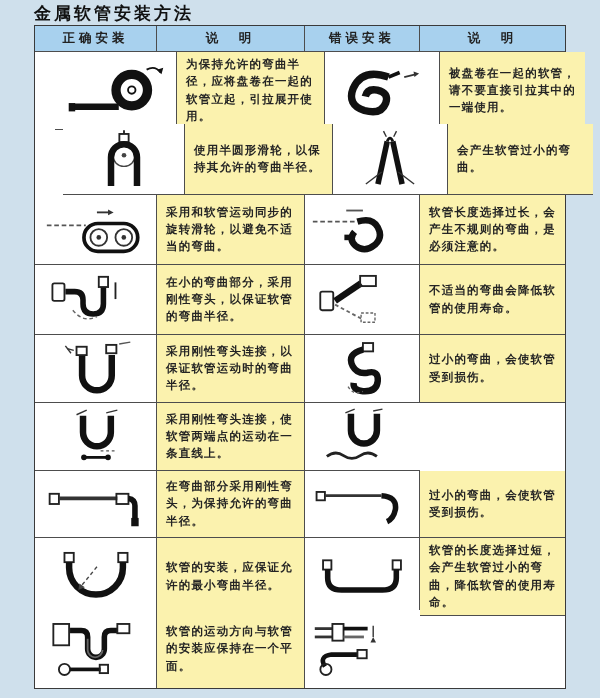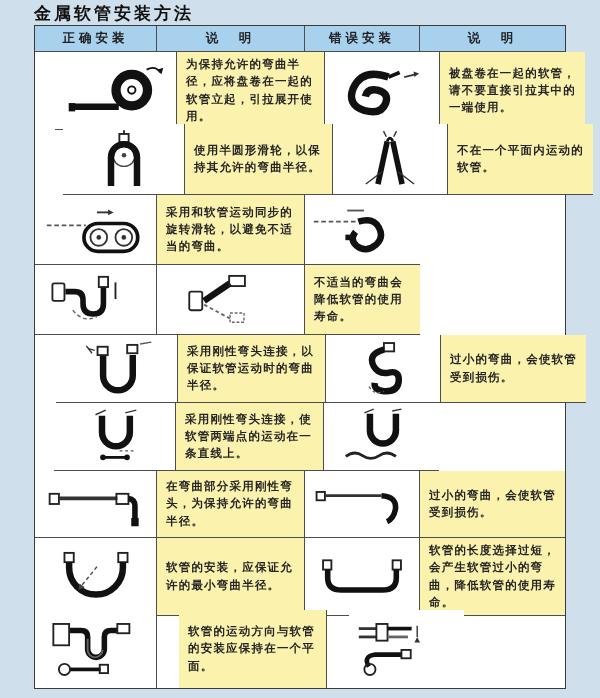--- a/index.html
+++ b/index.html
@@ -66,25 +66,25 @@
     line-height:1.5;
     color:#242424;
   }
   .illus{display:block;line-height:0;}
   .illus svg{width:102px;height:58px;}
   
   .table-body .row:nth-of-type(1){height:72px;margin-left:20px;}
   .table-body .row:nth-of-type(2){height:71px;padding-left:28px;}
   .table-body .row:nth-of-type(3){height:70px;}
   .table-body .row:nth-of-type(4){height:70px;}
-  .table-body .row:nth-of-type(5){height:68px;padding-left:21px;}
-  .table-body .row:nth-of-type(6){height:68px;margin-left:19px;}
+  .table-body .row:nth-of-type(5){height:68px;}
+  .table-body .row:nth-of-type(6){height:68px;}
   .table-body .row:nth-of-type(7){height:67px;}
   .table-body .row:nth-of-type(8){height:72px;}
-  .table-body .row:nth-of-type(9){height:78px;gap:22px;}
+  .table-body .row:nth-of-type(9){height:78px;}
 </style>
 </head>
 <body>
 
 <div class="page">
   <div class="page-title">金属软管安装方法</div>
 
   <div class="install-table">
     <div class="header-row">
       <div class="hcell">正确安装</div>
@@ -131,21 +131,21 @@
       <span class="illus"><svg viewBox="0 0 110 62" xmlns="http://www.w3.org/2000/svg">
                 <path d="M42 58 L52 12" stroke="#111" stroke-width="6" fill="none"></path>
                 <path d="M68 58 L58 12" stroke="#111" stroke-width="6" fill="none"></path>
                 <path d="M52 12 q3 -7 6 0" stroke="#111" stroke-width="3" fill="none"></path>
                 <line x1="29" y1="58" x2="46" y2="45" stroke="#333" stroke-width="1.5"></line>
                 <line x1="81" y1="58" x2="64" y2="45" stroke="#333" stroke-width="1.5"></line>
                 <line x1="51" y1="7" x2="48" y2="1" stroke="#333" stroke-width="1.5"></line>
                 <line x1="59" y1="7" x2="62" y2="1" stroke="#333" stroke-width="1.5"></line>
               </svg></span>
     </div>
-    <div class="cell txt-cell">不在一个平面内运动的软管。</div>
+    <div class="cell txt-cell">会产生软管过小的弯曲。</div>
   </div>
 
   <div class="row">
     <div class="cell img-cell">
       <span class="illus"><svg viewBox="0 0 110 62" xmlns="http://www.w3.org/2000/svg">
                 <line x1="2" y1="26" x2="44" y2="26" stroke="#555" stroke-width="2" stroke-dasharray="5 3"></line>
                 <line x1="56" y1="12" x2="70" y2="12" stroke="#333" stroke-width="2"></line>
                 <path d="M74 12 l-6 -3 0 6 z" fill="#333"></path>
                 <rect x="42" y="24" width="58" height="30" rx="15" fill="none" stroke="#111" stroke-width="4"></rect>
                 <circle cx="58" cy="39" r="9" fill="none" stroke="#333" stroke-width="2"></circle>
@@ -156,32 +156,34 @@
     </div>
     <div class="cell txt-cell">采用和软管运动同步的旋转滑轮，以避免不适当的弯曲。</div>
     <div class="cell img-cell">
       <span class="illus"><svg viewBox="0 0 110 62" xmlns="http://www.w3.org/2000/svg">
                 <line x1="2" y1="22" x2="50" y2="22" stroke="#555" stroke-width="2" stroke-dasharray="5 3"></line>
                 <line x1="38" y1="10" x2="56" y2="10" stroke="#555" stroke-width="2"></line>
                 <path d="M50 22 q16 -5 22 6 q6 11 -3 19 q-11 9 -21 1 q-8 -7 -1 -15" fill="none" stroke="#111" stroke-width="7"></path>
                 <rect x="36" y="36" width="9" height="6" fill="#111"></rect>
               </svg></span>
     </div>
+    <div class="cell txt-cell">软管长度选择过长，会产生不规则的弯曲，是必须注意的。</div>
   </div>
 
   <div class="row">
     <div class="cell img-cell">
       <span class="illus"><svg viewBox="0 0 110 62" xmlns="http://www.w3.org/2000/svg">
                 <rect x="8" y="13" width="13" height="19" rx="2" fill="none" stroke="#222" stroke-width="2"></rect>
                 <path d="M22 22 h10 q9 0 9 9 v4 q0 11 11 11 q11 0 11 -11 V17" fill="none" stroke="#111" stroke-width="6"></path>
                 <rect x="58" y="6" width="10" height="11" fill="none" stroke="#222" stroke-width="2"></rect>
                 <line x1="76" y1="12" x2="76" y2="30" stroke="#222" stroke-width="2"></line>
                 <path d="M30 42 q11 14 26 7" stroke="#666" stroke-width="1.5" stroke-dasharray="4 3" fill="none"></path>
               </svg></span>
     </div>
+    <div class="cell txt-cell">在小的弯曲部分，采用刚性弯头，以保证软管的弯曲半径。</div>
     <div class="cell img-cell">
       <span class="illus"><svg viewBox="0 0 110 62" xmlns="http://www.w3.org/2000/svg">
                 <rect x="10" y="22" width="14" height="20" rx="2" fill="none" stroke="#222" stroke-width="2"></rect>
                 <path d="M26 32 L54 13" stroke="#111" stroke-width="7"></path>
                 <rect x="53" y="5" width="17" height="11" fill="none" stroke="#222" stroke-width="2"></rect>
                 <path d="M26 36 L54 51" stroke="#666" stroke-width="2" stroke-dasharray="4 3"></path>
                 <rect x="54" y="45" width="15" height="10" fill="none" stroke="#666" stroke-width="1.5" stroke-dasharray="3 2"></rect>
               </svg></span>
     </div>
     <div class="cell txt-cell">不适当的弯曲会降低软管的使用寿命。</div>

